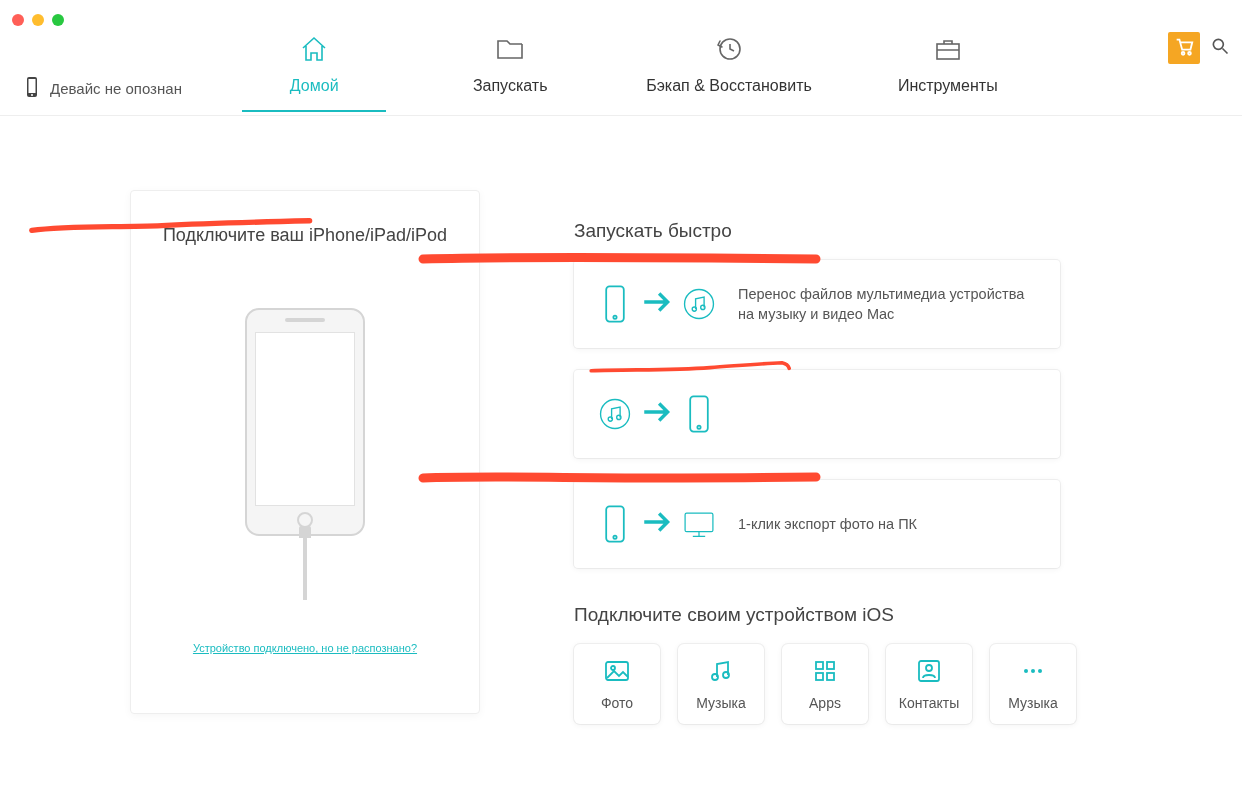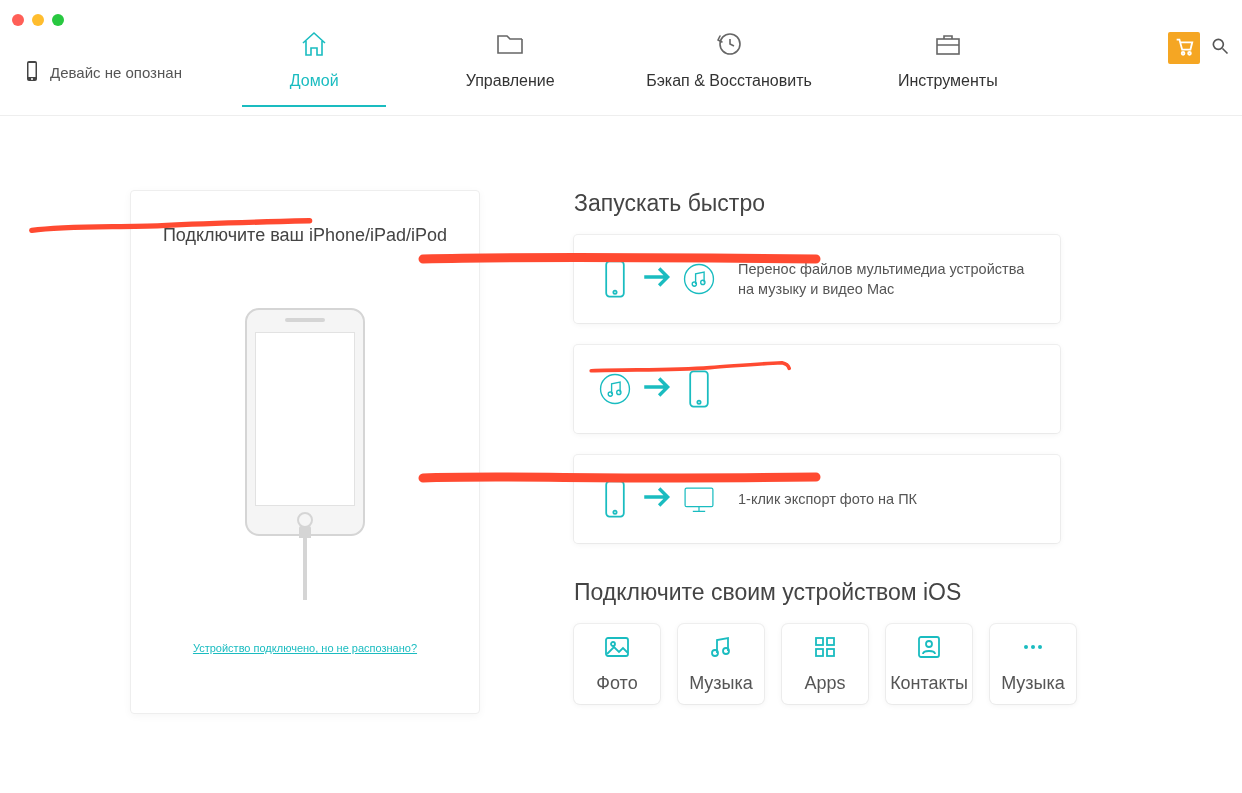--- a/index.html
+++ b/index.html
@@ -17,23 +17,23 @@
   align-items: center;
   padding: 0 14px 0 14px;
   border-bottom: 1px solid #eee;
   position: relative;
 }
 .traffic { position: absolute; left: 12px; top: 14px; display: flex; gap: 8px; }
 .traffic .dot { width: 12px; height: 12px; border-radius: 50%; }
 .dot.r { background: #ff5f57; }
 .dot.y { background: #ffbd2e; }
 .dot.g { background: #28c840; }
-.device-status { position: absolute; left: 26px; top: 60px; display: flex; align-items: center; gap: 12px; font-size: 15px; color: #555; }
+.device-status { position: absolute; left: 26px; top: 76px; display: flex; align-items: center; gap: 12px; font-size: 15px; color: #555; }
 .device-status svg { width: 12px; height: 22px; }
-.nav { display: flex; align-items: flex-start; gap: 76px; margin: 0 auto; height: 100%; padding-top: 30px; position: relative; left: 10px; }
+.nav { display: flex; align-items: center; gap: 76px; margin: 0 auto; height: 100%; padding-top: 30px; position: relative; left: 10px; }
 .nav-item { display: flex; flex-direction: column; align-items: center; gap: 10px; padding-bottom: 16px; cursor: pointer; position: relative; min-width: 120px; }
 .nav-item.active { color: #1abcc0; }
 .nav-item.active::after { content:""; position:absolute; bottom:-1px; left:-12px; right:-12px; height:2px; background:#1abcc0; }
 .nav-item svg { width: 30px; height: 28px; stroke: #666; }
 .nav-item.active svg { stroke: #1abcc0; }
 .nav-item span { font-size: 16px; }
 .top-right { position:absolute; right:12px; top:32px; display:flex; align-items:center; gap:10px; }
 .cart { width:32px; height:32px; background:#f5a623; display:flex; align-items:center; justify-content:center; border-radius:2px; }
 .cart svg { width:22px; height:22px; stroke:#fff; }
 .search-ico svg { width:20px; height:20px; stroke:#555; fill:none; }
@@ -46,37 +46,37 @@
 .connect-card h2 { font-size: 18px; font-weight:400; color:#444; }
 .phone-wrap { margin-top: 62px; display:flex; flex-direction:column; align-items:center; }
 .phone { width:120px; height:228px; border:2px solid #d5d5d5; border-radius:14px; background:#f5f5f5; position:relative; }
 .phone::before { content:""; position:absolute; top:8px; left:50%; transform:translateX(-50%); width:40px; height:4px; background:#d5d5d5; border-radius:3px; }
 .phone::after { content:""; position:absolute; bottom:6px; left:50%; transform:translateX(-50%); width:12px; height:12px; border:2px solid #d5d5d5; border-radius:50%; }
 .phone .screen { position:absolute; top:22px; left:8px; right:8px; bottom:28px; background:#fff; border:1px solid #e2e2e2; }
 .cable { width:4px; height:64px; background:#d5d5d5; position:relative; }
 .cable::before { content:""; position:absolute; top:-10px; left:-4px; width:12px; height:12px; background:#d5d5d5; border-radius:2px 2px 0 0; }
 .connect-link { margin-top:42px; color:#1abcc0; font-size:11px; text-decoration:underline; cursor:pointer; }
 .right-col { flex:1; }
-.section-title { font-size:23px; color:#444; margin-bottom: 18px; }
+.section-title { font-size:19px; color:#444; margin-bottom: 18px; margin-top: 30px; }
 .quick-list { display:flex; flex-direction:column; gap:22px; margin-bottom:36px; }
 .quick-card {
   width: 486px; height: 88px; background:#fff; border-radius:4px;
   box-shadow: 0 1px 6px rgba(0,0,0,0.06), 0 0 0 1px #f2f2f2;
   display:flex; align-items:center; padding: 0 24px; gap: 22px; cursor:pointer;
 }
 .quick-card .icons { display:flex; align-items:center; gap:8px; color:#1abcc0; }
 .quick-card .icons svg { width:34px; height:44px; stroke:#1abcc0; fill:none; stroke-width:1.6; }
 .quick-card .txt { font-size:14.5px; color:#555; line-height:1.4; max-width: 300px; }
 .arrow-sm svg { width:16px; height:16px; stroke:#1abcc0; }
 .manage-grid { display:flex; gap:18px; margin-top:18px; }
 .mg-card {
   width:86px; height:80px; border-radius:6px; background:#fff;
   box-shadow: 0 1px 6px rgba(0,0,0,0.06), 0 0 0 1px #f2f2f2;
   display:flex; flex-direction:column; align-items:center; justify-content:center; gap:8px;
-  cursor:pointer; font-size:18px; color:#555;
+  cursor:pointer; font-size:14px; color:#555;
 }
 .mg-card svg { width:26px; height:26px; stroke:#1abcc0; fill:none; stroke-width:1.8; }
 .anno { position:absolute; height:12px; background:none; pointer-events:none; }
 .anno svg { width:100%; height:100%; overflow:visible; }
 .anno path { stroke:#ff4a31; stroke-width:9; fill:none; stroke-linecap:round; }
 </style>
 </head>
 <body>
 
 <div class="topbar">
@@ -105,21 +105,21 @@
           </svg>
       </span>
       <span>Домой</span>
     </div>
     <div class="nav-item">
       <span>
         <svg viewBox="0 0 30 28" fill="none" stroke-width="1.6">
             <path d="M3 9 V23 H27 V9 M3 9 V6 H12 L15 9 H27"></path>
           </svg>
       </span>
-      <span>Управление</span>
+      <span>Запускать</span>
     </div>
     <div class="nav-item">
       <span>
         <svg viewBox="0 0 30 28" fill="none" stroke-width="1.6">
             <circle cx="16" cy="14" r="10"></circle>
             <path d="M16 9 V14 L20 16"></path>
             <path d="M4 10 L6 6 M4 10 L8 12" stroke-linecap="round"></path>
           </svg>
       </span>
       <span>Бэкап &amp; Восстановить</span>

